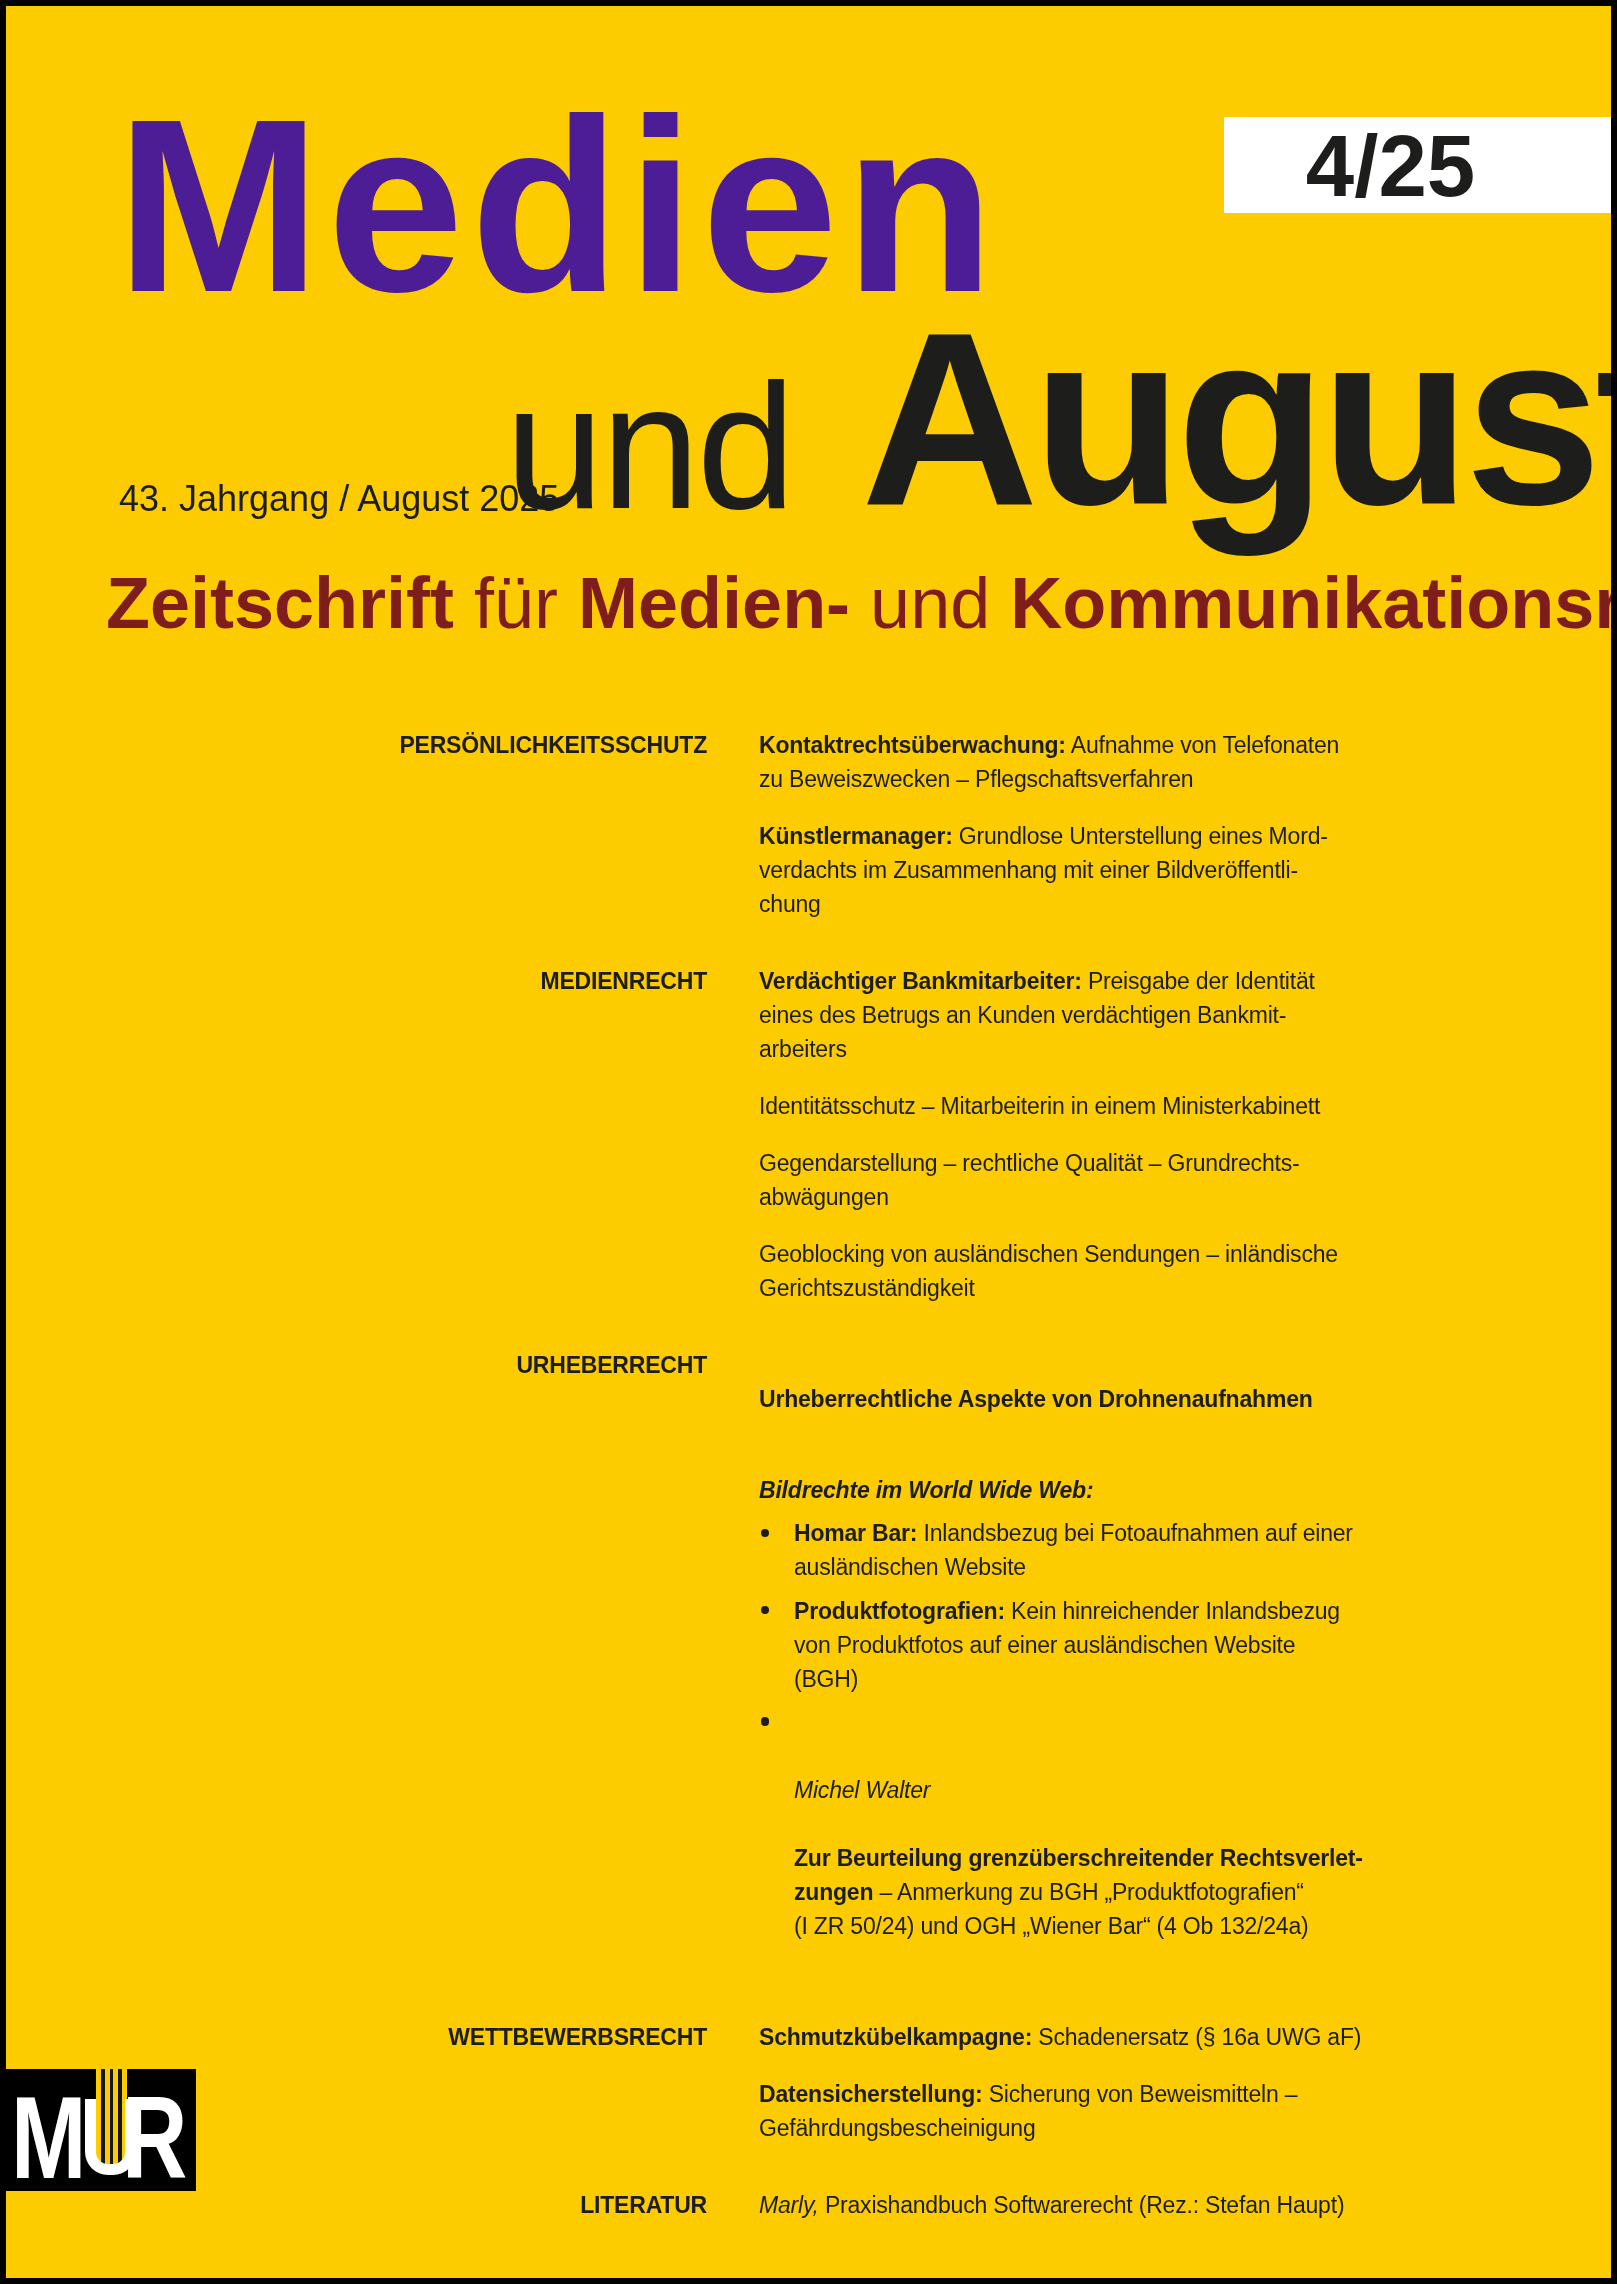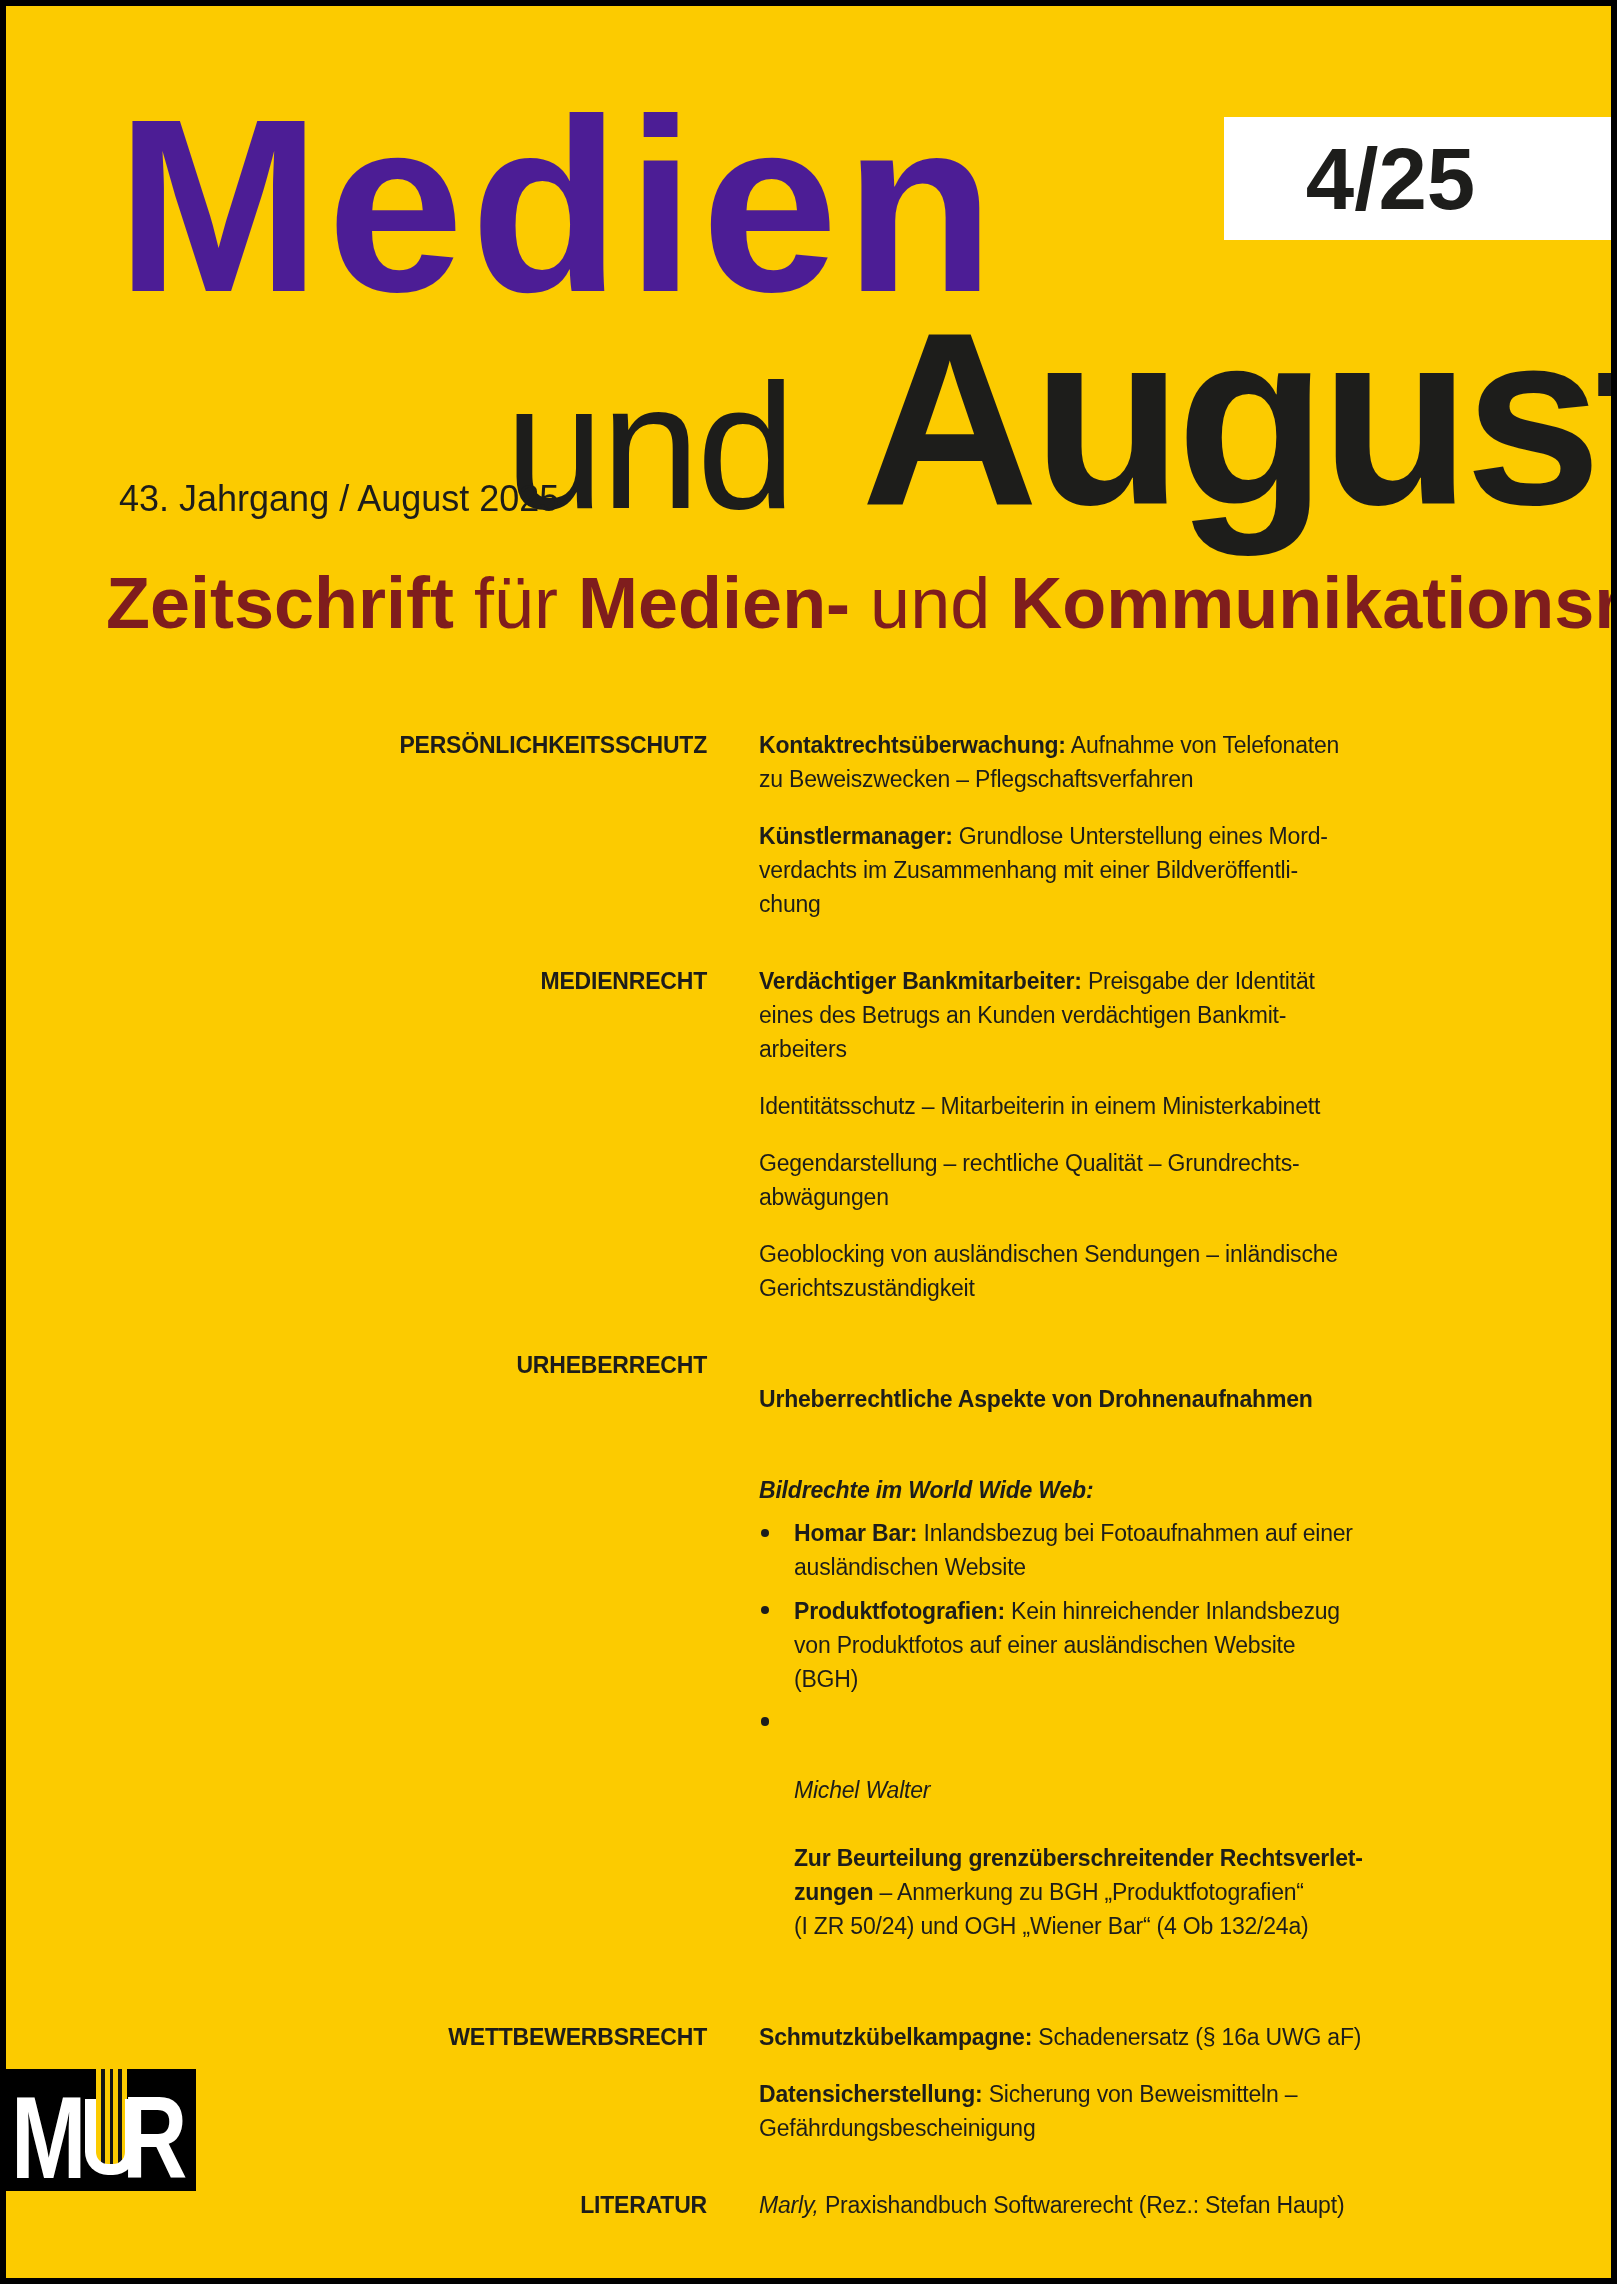--- a/index.html
+++ b/index.html
@@ -13,21 +13,21 @@
     background: #FCCB00;
     border: 6.2px solid #000;
     overflow: hidden;
     color: #1D1D1B;
   }
 
   
   .issue-box {
     position: absolute;
     top: 111px; right: 0;
-    width: 387px; height: 123px;
+    width: 387px; height: 96px;
     background: #fff;
     display: flex; align-items: center; justify-content: center;
     padding-right: 54px;
   }
   .issue-box .issue-no {
     font-size: 87px; font-weight: bold; color: #1D1D1B; line-height: 1;
   }
 
   .word-medien {
     position: absolute; left: 110px; top: 77px;

